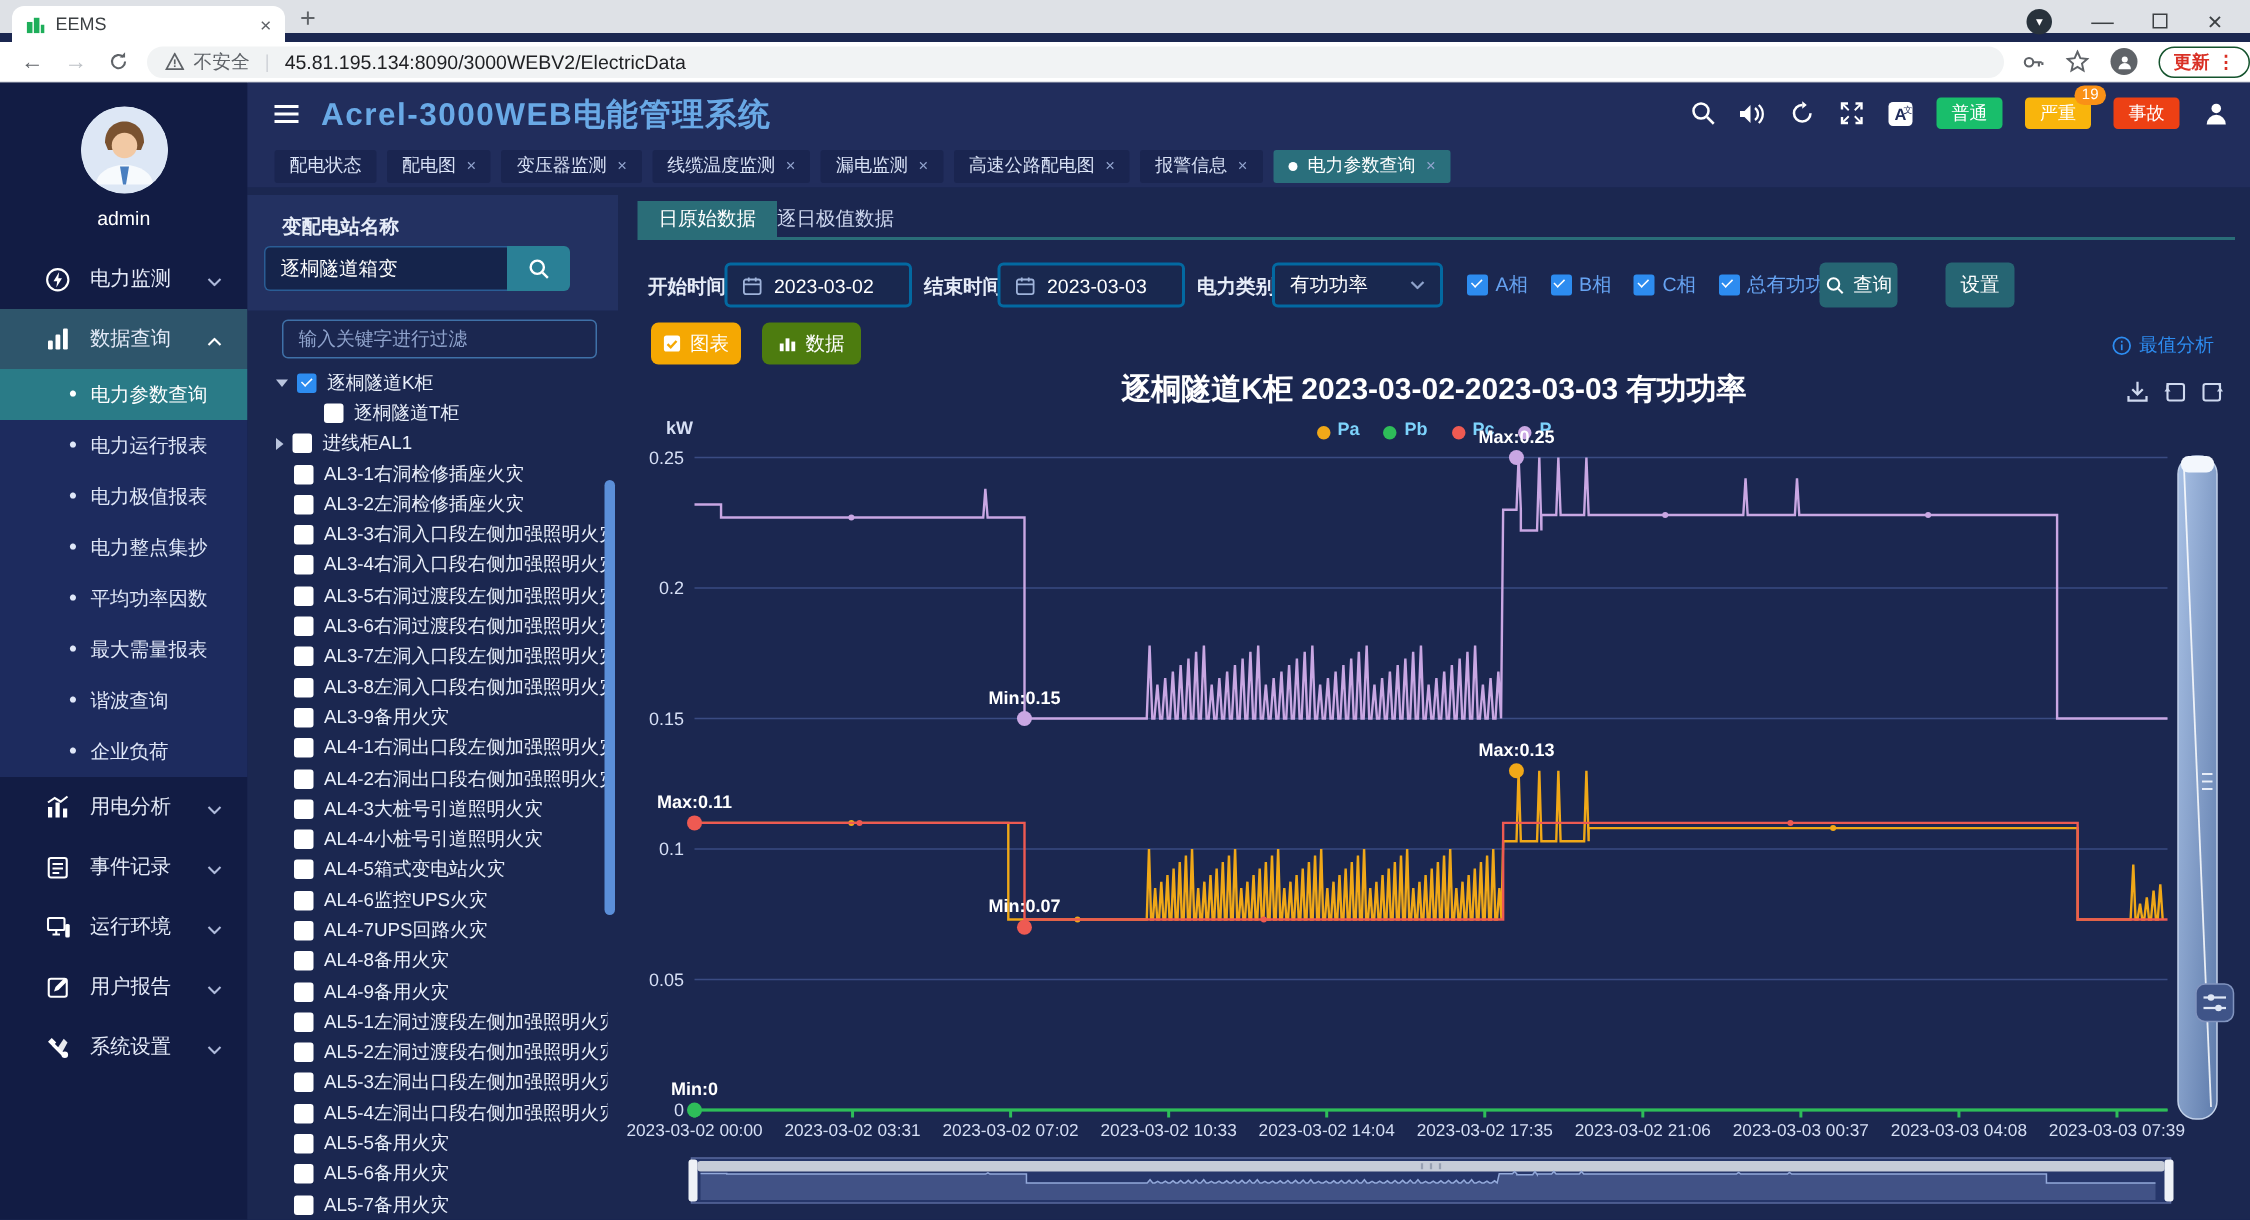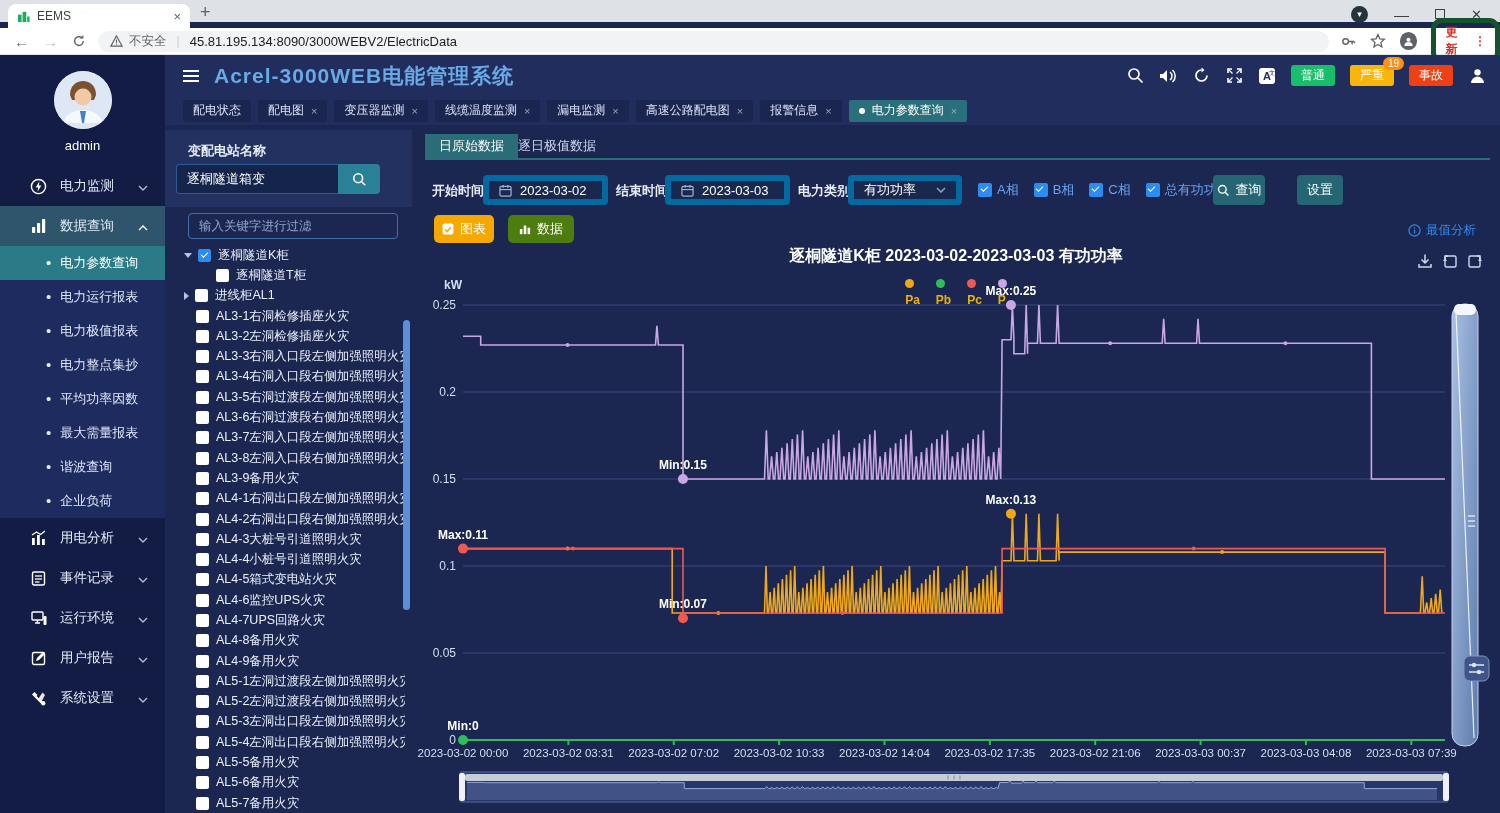--- a/index.html
+++ b/index.html
@@ -16,21 +16,21 @@
   .wclose{color:#3c4043;font-size:13px;}
   .circlebtn{width:17px;height:17px;border-radius:50%;background:#28323c;display:flex;align-items:center;justify-content:center;color:#fff;font-size:9px;}
   .addressbar{position:absolute;left:0;top:28px;width:1500px;height:27px;background:#fff;display:flex;align-items:center;border-bottom:1px solid #e4e6ea;}
   .navic{color:#5f6368;font-size:15px;margin-left:14px;}
   .navic.disabled{color:#bdc1c6;}
   .urlbox{margin-left:12px;width:1238px;height:21px;background:#f1f3f4;border-radius:11px;display:flex;align-items:center;padding:0 12px;font-size:12.5px;gap:6px;}
   .sec{color:#5f6368;}
   .urlsep{color:#d0d3d8;margin:0 4px;}
   .urltext{color:#202124;font-size:13px;}
   .addr-right{display:flex;align-items:center;gap:14px;margin-left:12px;}
-  .updatepill{display:flex;align-items:center;gap:5px;border:5px solid #14532d;border-radius:11px;padding:1px 9px;color:#d93025;font-size:12px;font-weight:bold;}
+  .updatepill{display:flex;align-items:center;gap:5px;border:1px solid #14532d;border-radius:11px;padding:1px 9px;color:#d93025;font-size:12px;font-weight:bold;}
   .avatar-sm{width:18px;height:18px;border-radius:50%;background:#5f6368;display:flex;align-items:center;justify-content:center;}
   
   .appheader{position:absolute;left:165px;top:55px;width:1335px;height:41px;background:#212d5c;display:flex;align-items:center;}
   .hamburger{margin-left:18px;display:flex;flex-direction:column;gap:3px;}
   .hamburger i{display:block;width:16px;height:2px;background:#fff;}
   .apptitle{margin-left:15px;font-size:21px;font-weight:bold;color:#69a9e6;letter-spacing:1px;}
   .hdr-right{margin-left:auto;margin-right:14px;display:flex;align-items:center;gap:15px;}
   .hico{width:18px;height:18px;display:flex;align-items:center;justify-content:center;}
   .badge{padding:2px 10px;border-radius:3px;color:#fff;font-size:12px;position:relative;}
   .badge .cnt{position:absolute;top:-8px;right:-10px;background:#fa9116;border-radius:9px;font-size:10px;padding:1px 5px;color:#fff;}
@@ -73,32 +73,32 @@
   .cb.checked{background:#2d8cf0;}
   .cb.checked:after{content:"";position:absolute;left:2.5px;top:3px;width:6px;height:3px;border-left:1.6px solid #fff;border-bottom:1.6px solid #fff;transform:rotate(-45deg);}
   .trow .tlabel{margin-left:7px;}
   .tree-scroll{position:absolute;right:2px;top:195px;width:7px;height:290px;background:#5b8fd9;border-radius:4px;}
   
   .main{position:absolute;left:412px;top:125px;width:1088px;height:688px;background:#1b2750;}
   .ctab{position:absolute;top:9px;height:24px;display:flex;align-items:center;justify-content:center;font-size:13px;color:#ccd6ee;padding:0 14px;}
   .ctab.active{background:#2a6d78;color:#fff;}
   .ctab-line{position:absolute;left:13px;top:33px;width:1065px;height:2px;background:#2a6d78;}
   .flabel{position:absolute;top:57px;font-size:13px;color:#e6ecf8;font-weight:bold;}
-  .finput{position:absolute;top:50px;height:30px;background:#19284f;border:6px solid #0369a1;border-radius:4px;display:flex;align-items:center;color:#fff;font-size:13px;gap:8px;padding:0 10px;}
+  .finput{position:absolute;top:50px;height:30px;background:#19284f;border:2px solid #0369a1;border-radius:4px;display:flex;align-items:center;color:#fff;font-size:13px;gap:8px;padding:0 10px;}
   .fselect{justify-content:space-between;}
   .phases{position:absolute;left:566px;top:56px;display:flex;gap:15px;align-items:center;}
   .phase{display:flex;align-items:center;gap:5px;color:#66a3f2;font-size:13px;}
   .phase .cb{width:14px;height:14px;}
   .tealbtn{position:absolute;top:50px;height:30px;background:#266573;border-radius:4px;color:#fff;font-size:13px;display:flex;align-items:center;justify-content:center;gap:6px;}
   .viewbtn{position:absolute;top:90px;height:28px;border-radius:5px;color:#fff;font-size:13px;display:flex;align-items:center;justify-content:center;gap:6px;}
   .analysis{position:absolute;left:996px;top:97px;display:flex;align-items:center;gap:5px;color:#2d8cf0;font-size:12.5px;}
-  .chart-title{position:absolute;left:0;top:121px;width:1088px;text-align:center;color:#fff;font-size:16px;font-weight:bold;}
+  .chart-title{position:absolute;left:0;top:121px;width:1088px;text-align:center;color:#fff;font-size:20px;font-weight:bold;}
   .chart-tools{position:absolute;left:1005px;top:128px;display:flex;gap:9px;}
   .legend{position:absolute;left:0;top:154px;width:1088px;display:flex;justify-content:center;gap:16px;}
-  .litem{display:flex;align-items:flex-start;gap:5px;color:#eab308;font-size:12px;font-weight:bold;flex-direction:column;}
+  .litem{display:flex;align-items:flex-end;gap:5px;color:#7dd3fc;font-size:12px;font-weight:bold;}
   .ldot{width:9px;height:9px;border-radius:50%;display:inline-block;}
   #chart{position:absolute;left:0;top:151px;}
 </style>
 </head>
 <body>
 
 <div id="app">
 
   <div class="tabstrip">
     <div class="btab">

